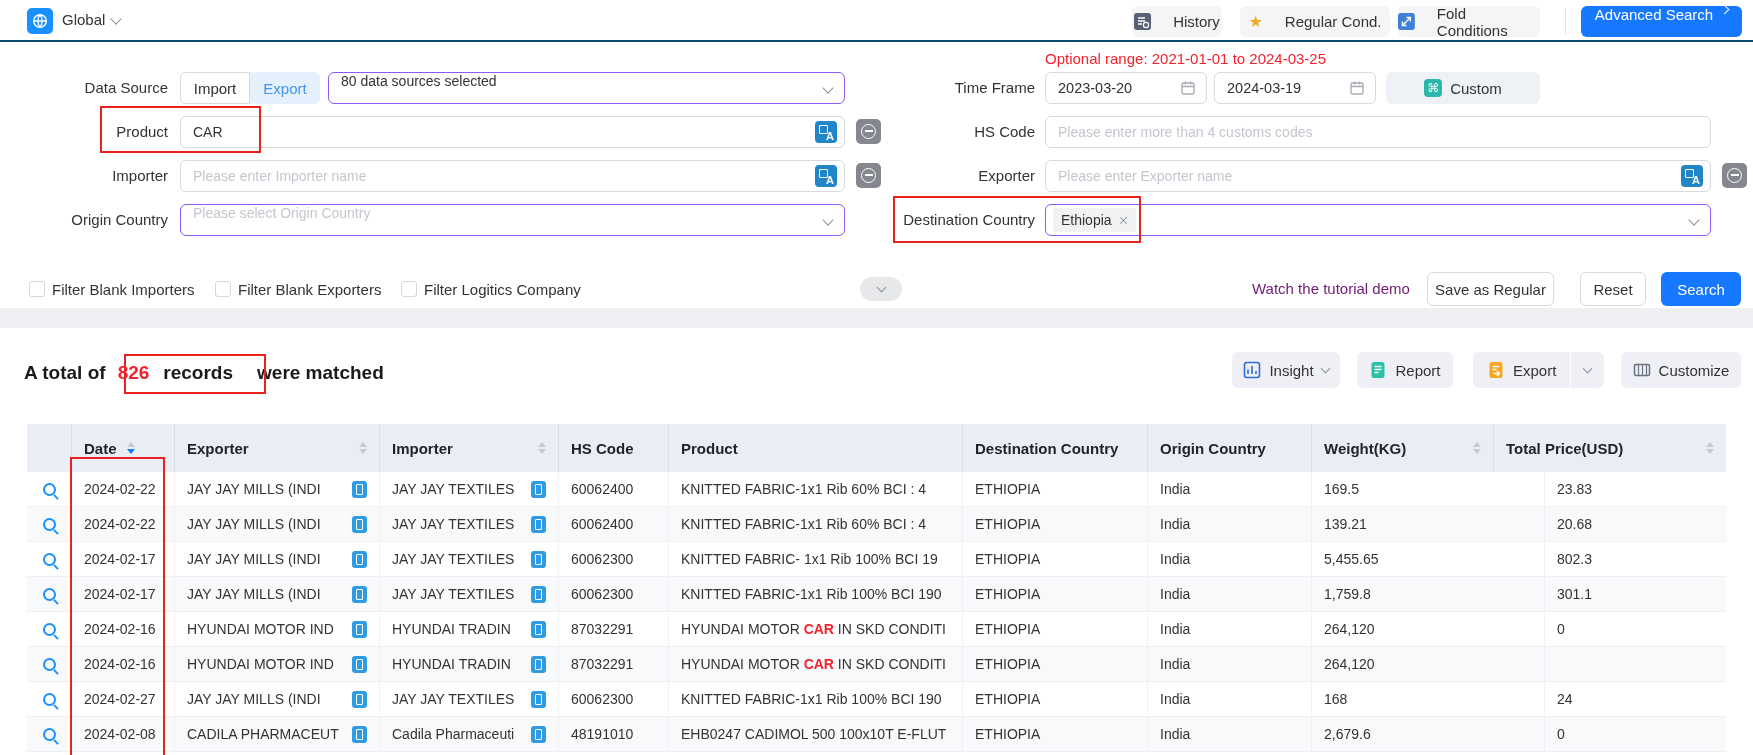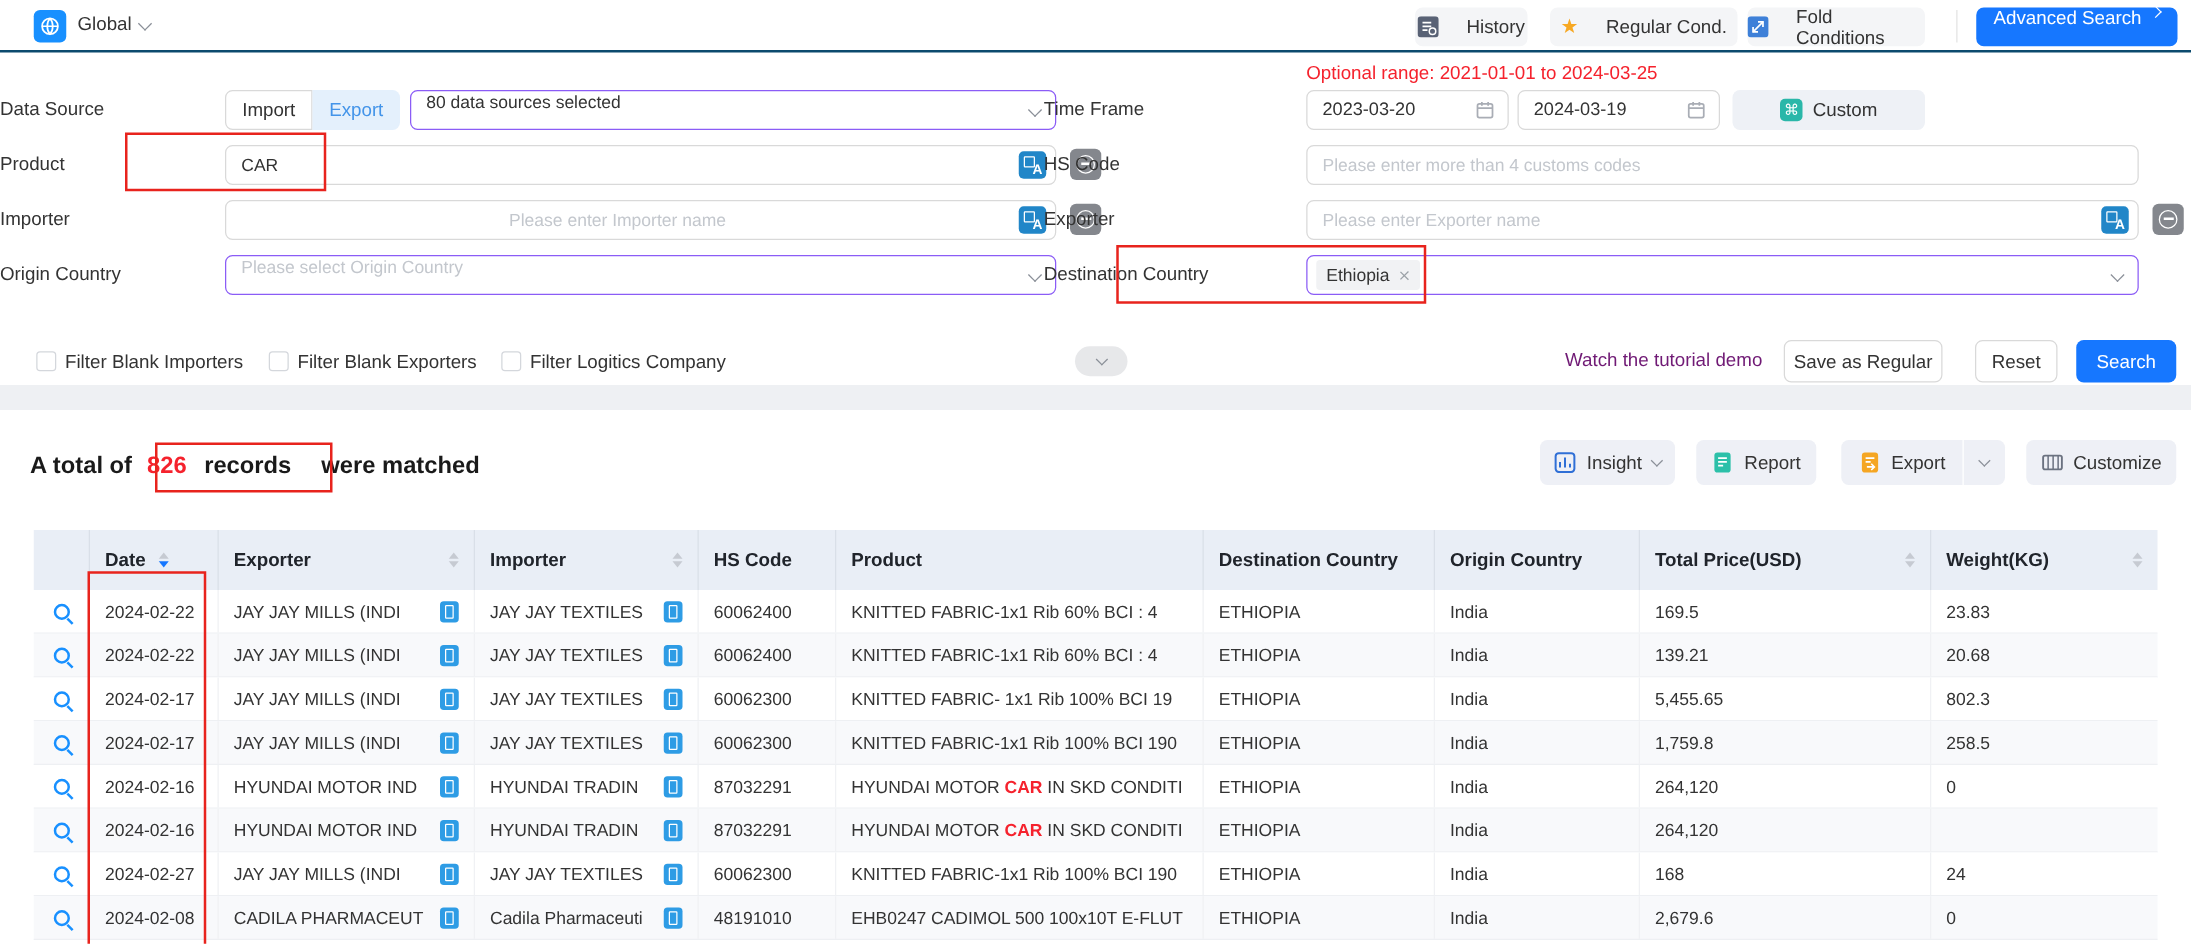--- a/index.html
+++ b/index.html
@@ -14,21 +14,21 @@
   .brand { position:absolute; left:62px; top:11px; font-size:15px; color:#333; }
   .chev { display:inline-block; width:8px; height:8px; border-right:1.6px solid #8a8f98; border-bottom:1.6px solid #8a8f98; transform:rotate(45deg); }
   .topbtn { position:absolute; top:6px; height:31px; background:#f4f5f7; border-radius:6px; display:flex; align-items:center; justify-content:center; gap:22px; font-size:15px; color:#333; cursor:pointer; }
   .vdiv { position:absolute; top:8px; width:1px; height:26px; background:#e3e3e3; }
   .advbtn { position:absolute; top:6px; height:31px; background:#1677ff; color:#fff; border-radius:6px; display:flex; align-items:flex-start; justify-content:center; gap:8px; font-size:15px; cursor:pointer; }
   .chev-r { display:inline-block; width:7px; height:7px; border-right:1.8px solid #fff; border-top:1.8px solid #fff; transform:rotate(45deg); }
   .star { color:#f7a823; font-size:16px; line-height:16px; }
 
   
   .redtext { position:absolute; left:1045px; top:50px; font-size:15px; color:#f5222d; }
-  .flabel { position:absolute; width:168px; text-align:left; font-size:15px; color:#333; line-height:32px; }
+  .flabel { position:absolute; width:168px; text-align:right; font-size:15px; color:#333; line-height:32px; }
   .flabel.right { left:835px; width:200px; }
   .inp { position:absolute; height:32px; border:1px solid #d9d9d9; border-radius:6px; background:#fff; font-size:14px; color:#333; padding:0 12px; outline:none; font-family:inherit; }
   .inp::placeholder { color:#c3c7cd; }
   .selbox { position:absolute; height:32px; border:1px solid #8b5cf6; border-radius:6px; background:#fff; display:flex; align-items:flex-start; padding:0 12px; font-size:14px; }
   .selbox .ph { color:#c3c7cd; }
   .selbox .chev { position:absolute; right:12px; top:11px; }
   .seg { position:absolute; height:32px; width:70px; display:flex; align-items:center; justify-content:center; font-size:15px; cursor:pointer; }
   .seg.import { border:1px solid #d9d9d9; border-radius:6px 0 0 6px; background:#fff; color:#333; }
   .seg.export { border-radius:0 6px 6px 0; background:#e4f0fc; color:#4394e9; }
   .datebox { position:absolute; height:32px; border:1px solid #d9d9d9; border-radius:6px; background:#fff; display:flex; align-items:center; justify-content:space-between; padding:0 10px 0 12px; font-size:14.5px; color:#333; }
@@ -159,21 +159,21 @@
   </div>
 
   <div class="flabel" style="left:0;top:116px;">Product</div>
   <input class="inp" style="left: 180px; top: 116px; width: 665px; padding-right: 70px;" value="CAR">
   <span class="tr-icon" style="left:815px;top:121px;"></span>
   <span class="ex-icon" style="left:856px;top:119px;"></span>
   <div class="flabel right" style="top:116px;">HS Code</div>
   <input class="inp" style="left: 1045px; top: 116px; width: 666px;" placeholder="Please enter more than 4 customs codes">
 
   <div class="flabel" style="left:0;top:160px;">Importer</div>
-  <input class="inp" style="left: 180px; top: 160px; width: 665px; padding-right: 49px; text-align: center;" placeholder="Please enter Importer name">
+  <input class="inp" style="left: 180px; top: 160px; width: 665px; padding-right: 49px;" placeholder="Please enter Importer name">
   <span class="tr-icon" style="left:815px;top:165px;"></span>
   <span class="ex-icon" style="left:856px;top:163px;"></span>
   <div class="flabel right" style="top:160px;">Exporter</div>
   <input class="inp" style="left: 1045px; top: 160px; width: 666px; padding-right: 70px;" placeholder="Please enter Exporter name">
   <span class="tr-icon" style="left:1681px;top:165px;"></span>
   <span class="ex-icon" style="left:1722px;top:163px;"></span>
 
   <div class="flabel" style="left:0;top:204px;">Origin Country</div>
   <div class="selbox" style="left:180px;top:204px;width:665px;">
     <span class="ph">Please select Origin Country</span>
@@ -278,34 +278,34 @@
         </div>
       <div class="th c5">
           <span>Product</span>
         </div>
       <div class="th c6">
           <span>Destination Country</span>
         </div>
       <div class="th c7">
           <span>Origin Country</span>
         </div>
+      <div class="th c9 spread">
+        <span>Weight(KG)</span>
+        <span class="sorters">
+            <i class="cu"></i>
+            <i class="cd"></i>
+          </span>
+      </div>
       <div class="th c8 spread">
         <span>Total Price(USD)</span>
         <span class="sorters">
             <i class="cu"></i>
             <i class="cd"></i>
           </span>
       </div>
-      <div class="th c9 spread">
-        <span>Weight(KG)</span>
-        <span class="sorters">
-            <i class="cu"></i>
-            <i class="cd"></i>
-          </span>
-      </div>
     </div>
     <div>
         <div class="trow">
       <div class="td c0">
             <span class="mag"></span>
           </div>
       <div class="td c1">
             <span>2024-02-22</span>
           </div>
       <div class="td c2 split">
@@ -427,21 +427,21 @@
       <div class="td c6">
             <span>ETHIOPIA</span>
           </div>
       <div class="td c7">
             <span>India</span>
           </div>
       <div class="td c8">
             <span>1,759.8</span>
           </div>
       <div class="td c9">
-            <span>258.5</span>
+            <span>301.1</span>
           </div>
     </div>
         <div class="trow">
       <div class="td c0">
             <span class="mag"></span>
           </div>
       <div class="td c1">
             <span>2024-02-16</span>
           </div>
       <div class="td c2 split">

